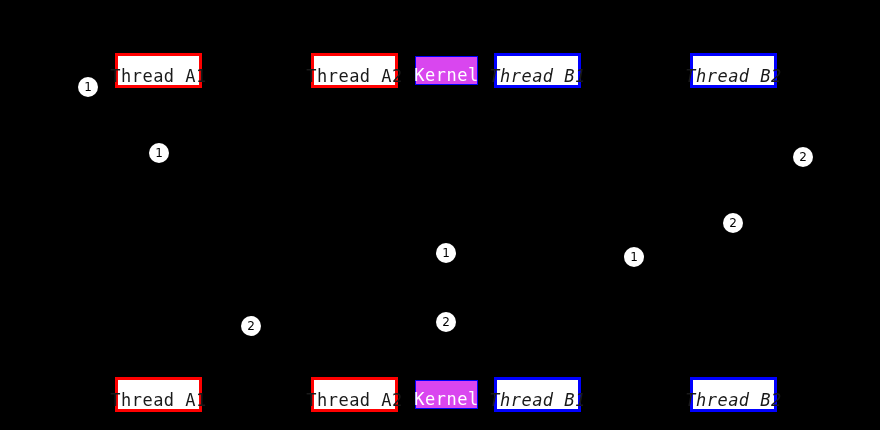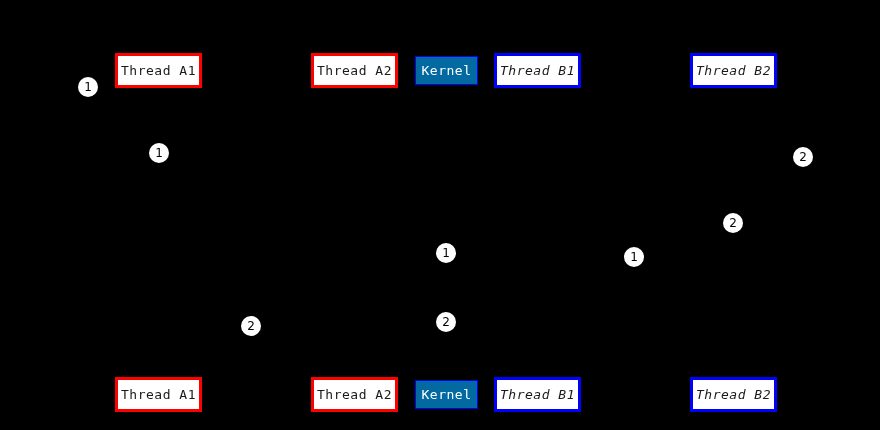--- a/index.html
+++ b/index.html
@@ -16,32 +16,32 @@
     overflow: hidden;
     font-family: "DejaVu Sans Mono", "Liberation Mono", monospace;
   }
 
   
   .participant {
     position: absolute;
     box-sizing: border-box;
     background: #FFFFFF;
     color: #1a1a1a;
-    font-size: 13px;
+    font-size: 17px;
     line-height: 1;
     display: flex;
-    align-items: center;
+    align-items: flex-end;
     justify-content: center;
     letter-spacing: 0.5px;
     white-space: nowrap;
   }
   .participant.red   { border: 3px solid #FF0000; }
   .participant.blue  { border: 3px solid #0000FF; font-style: italic; }
   .participant.kernel {
-    background: #0369a1;
+    background: #d946ef;
     color: #FFFFFF;
     border: 1px solid #0000FF;
   }
 
   
   .lifeline {
     position: absolute;
     width: 1px;
     background: #000000;
   }

